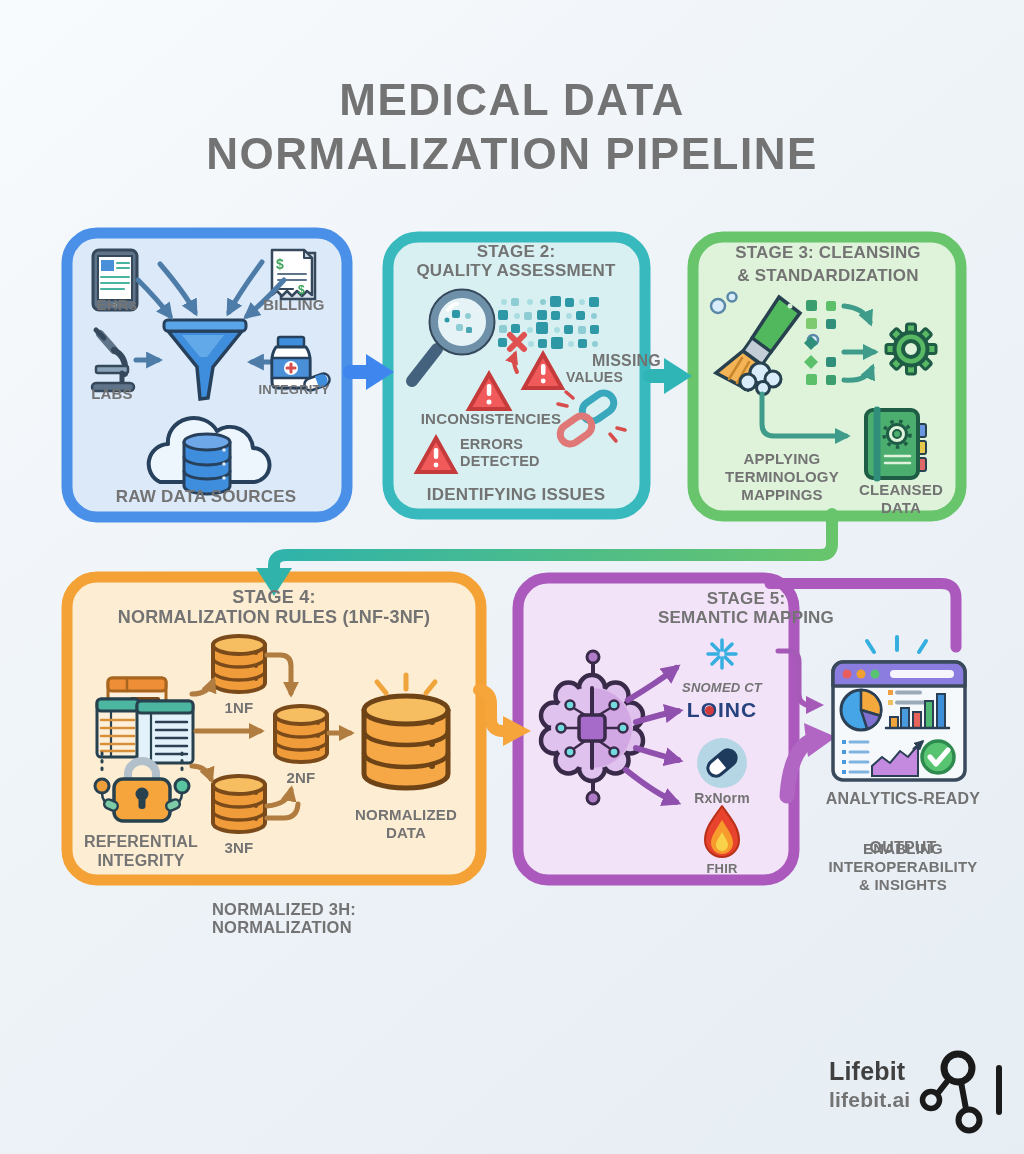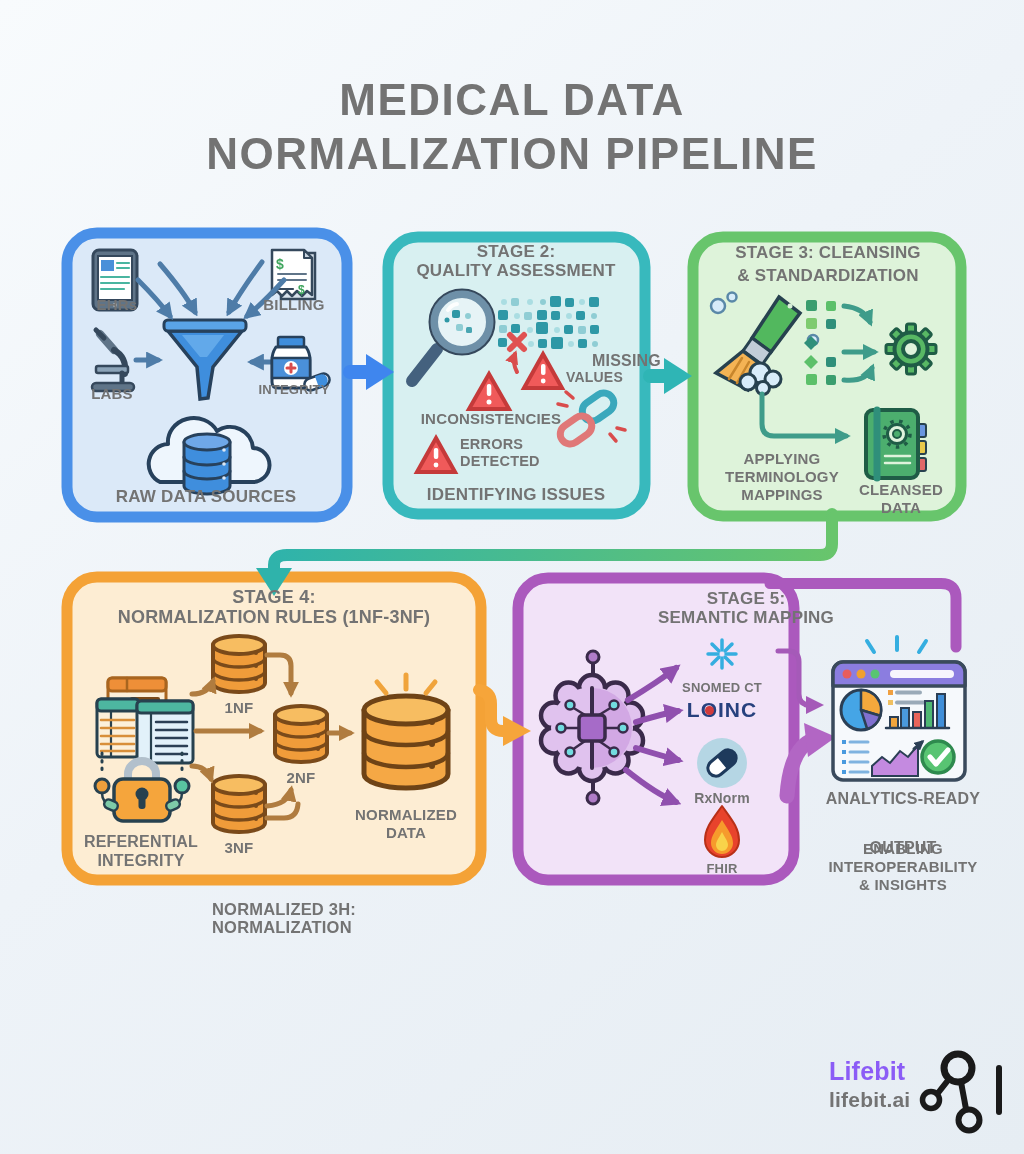--- a/index.html
+++ b/index.html
@@ -523,29 +523,29 @@
 <div class="lbl c" style="left:239px;top:700px;font-size:15px;">1NF</div>
 <div class="lbl c" style="left:301px;top:770px;font-size:15px;">2NF</div>
 <div class="lbl c" style="left:239px;top:840px;font-size:15px;">3NF</div>
 <div class="lbl c" style="left:141px;top:834px;font-size:16px;">REFERENTIAL</div>
 <div class="lbl c" style="left:141px;top:853px;font-size:16px;">INTEGRITY</div>
 <div class="lbl c" style="left:406px;top:807px;font-size:15px;">NORMALIZED</div>
 <div class="lbl c" style="left:406px;top:825px;font-size:15px;">DATA</div>
 
 <div class="lbl c st" style="left:746px;top:590px;">STAGE 5:</div>
 <div class="lbl c st" style="left:746px;top:609px;">SEMANTIC MAPPING</div>
-<div class="lbl c" style="left:722px;top:681px;font-size:13px;">SNOMED CT</div>
+<div class="lbl c" style="left:722px;top:681px;font-size:13px;font-style:italic;">SNOMED CT</div>
 <div class="lbl c navy" style="left:722px;top:699px;font-size:21px;">LOINC</div>
 <div class="dot" style="left:705px;top:706px;"></div>
 <div class="lbl c" style="left:722px;top:791px;font-size:14px;">RxNorm</div>
 <div class="lbl c" style="left:722px;top:862px;font-size:13px;">FHIR</div>
 
 <div class="lbl c" style="left:903px;top:791px;font-size:16px;">ANALYTICS-READY</div>
 <div class="lbl c" style="left:903px;top:809px;font-size:16px;margin-top:31px;">OUTPUT</div>
 <div class="lbl c" style="left:903px;top:841px;font-size:15px;">ENABLING</div>
 <div class="lbl c" style="left:903px;top:859px;font-size:15px;">INTEROPERABILITY</div>
 <div class="lbl c" style="left:903px;top:877px;font-size:15px;">&amp; INSIGHTS</div>
 
 <div class="lbl" style="left:212px;top:901px;font-size:16.5px;">NORMALIZED 3H:</div>
 <div class="lbl" style="left:212px;top:919px;font-size:16.5px;">NORMALIZATION</div>
 
-<div class="lbl" style="left:829px;top:1059px;font-size:25px;color:#8b5cf6;">Lifebit</div>
+<div class="lbl" style="left:829px;top:1059px;font-size:25px;color:#404040;">Lifebit</div>
 <div class="lbl gray" style="left:829px;top:1089px;font-size:21px;">lifebit.ai</div>
 
 </body></html>

